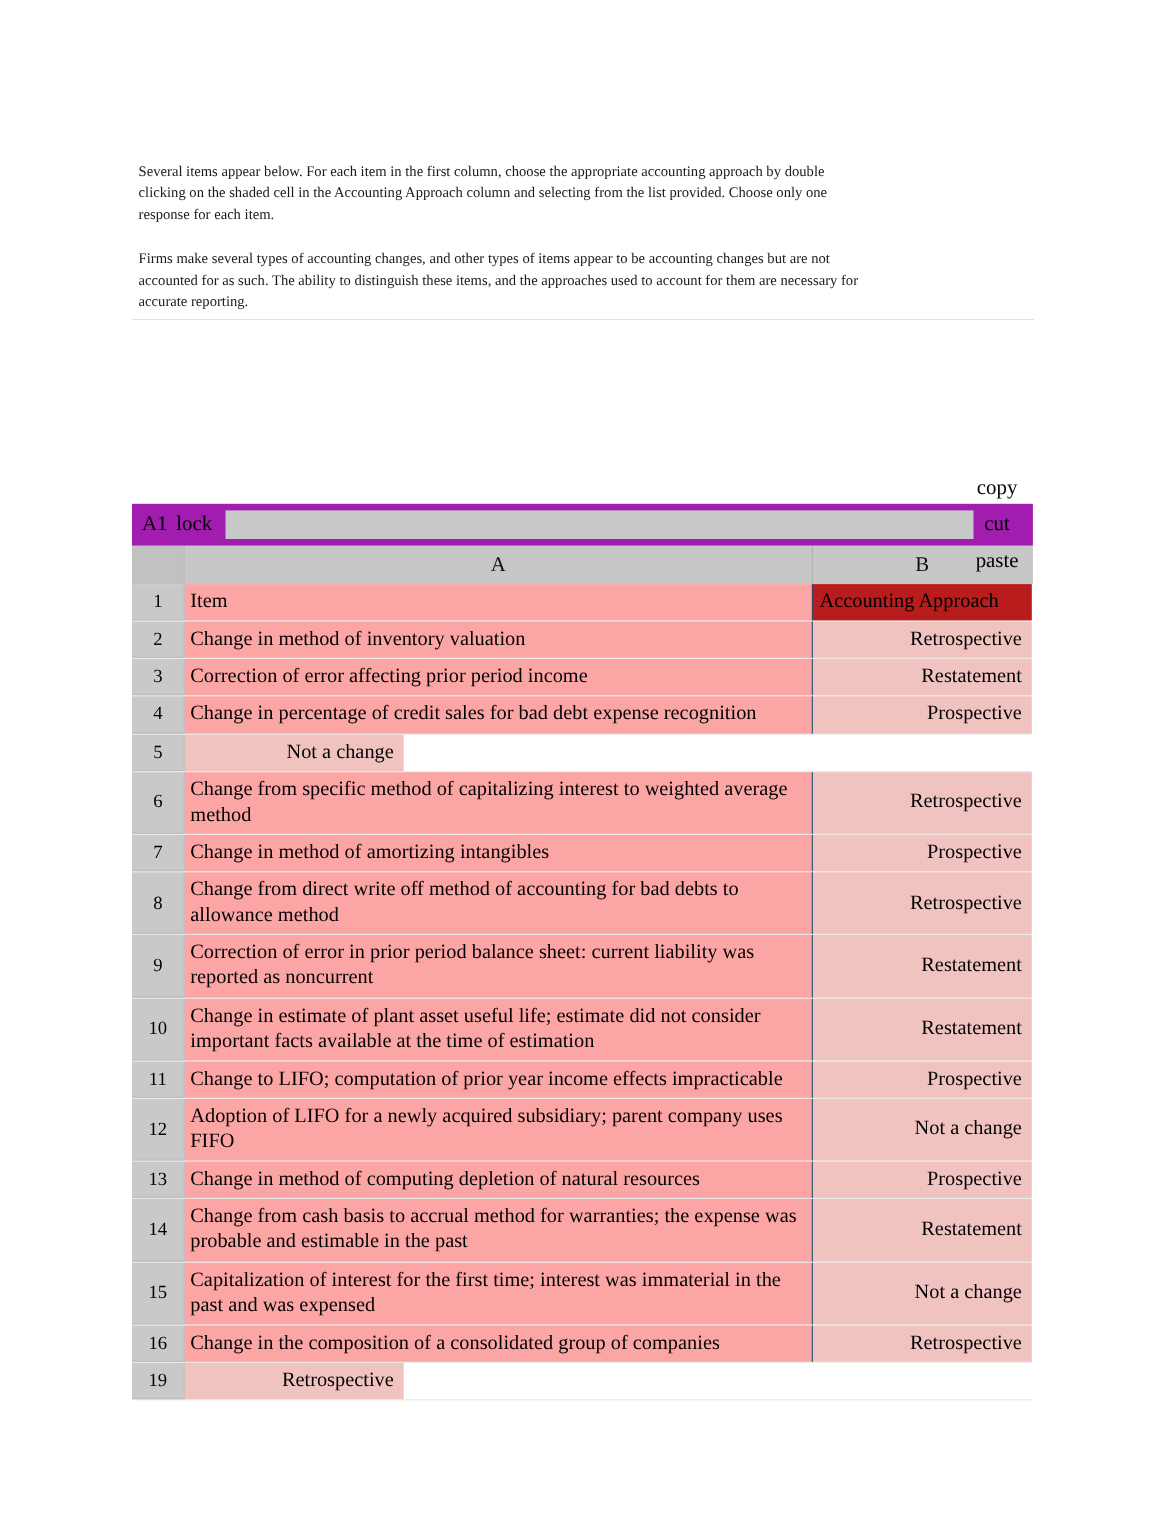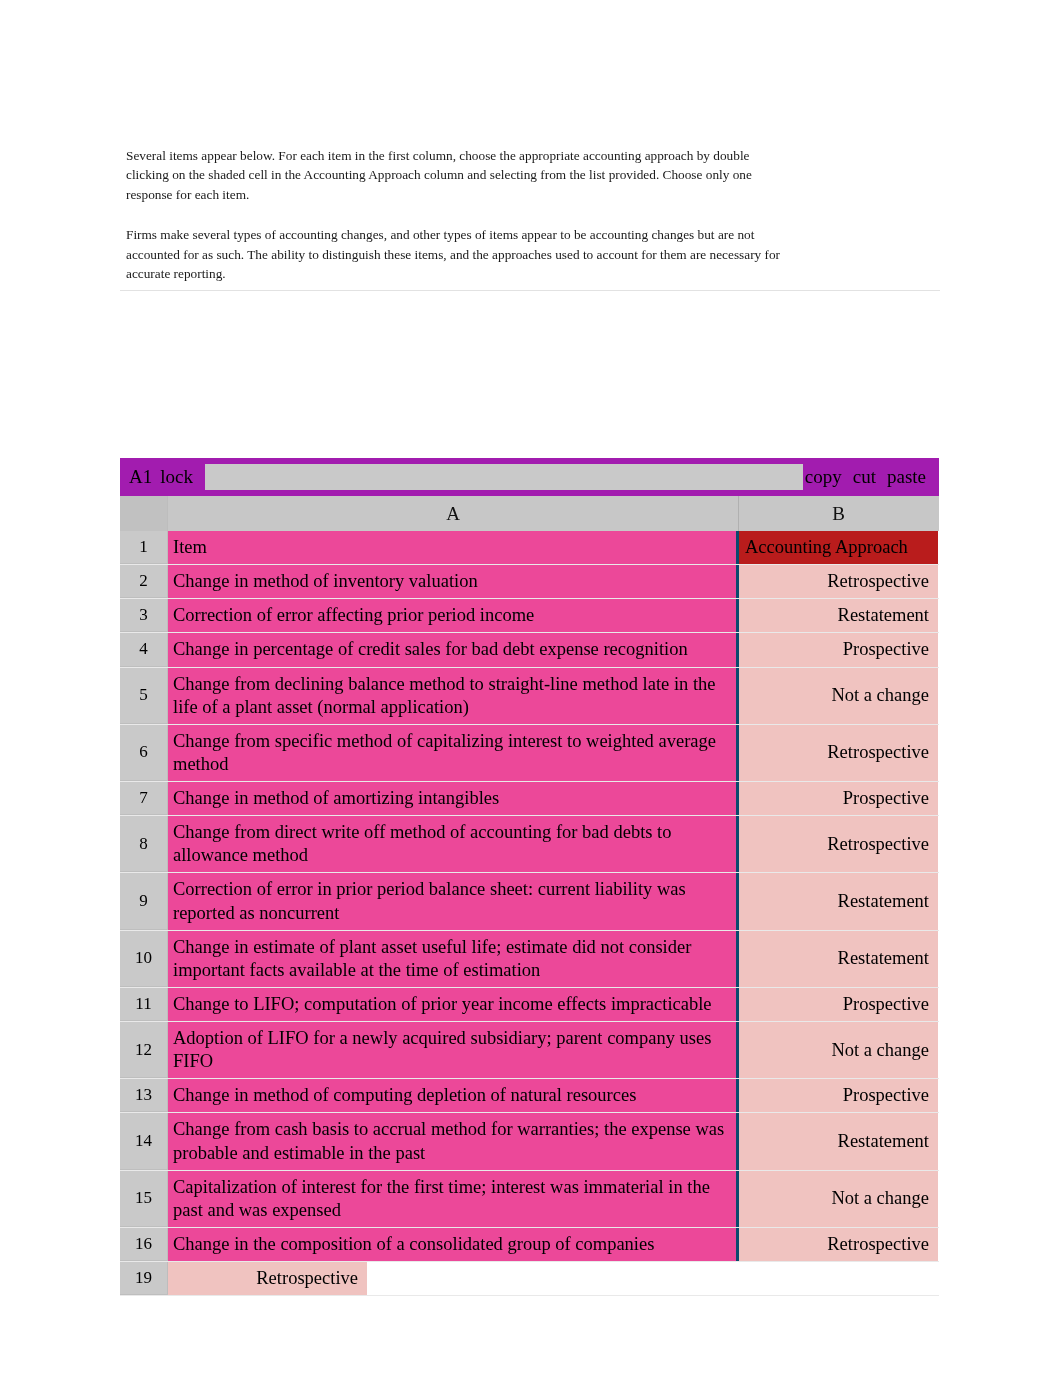--- a/index.html
+++ b/index.html
@@ -74,24 +74,25 @@
     cursor: default;
   }
   #formula-bar {
     flex: 1 1 auto;
     height: 26px;
     background: #c9c9c9;
     margin: 0 2px;
   }
   #clipboard-actions {
     display: flex;
-    align-items: flex-start;
+    align-items: center;
     gap: 11px;
     padding-right: 13px;
     white-space: nowrap;
+    flex-direction: column;
   }
   .clip-btn {
     font-size: 19px;
     color: #000;
     cursor: default;
   }
 
   
   #column-headers {
     display: flex;
@@ -143,28 +144,28 @@
     align-items: center;
     justify-content: center;
     box-sizing: border-box;
     border-right: 1px solid #bdbdbd;
     border-bottom: 1px solid #bebebe;
   }
   .cell-a {
     flex: 0 0 571px;
     width: 571px;
     box-sizing: border-box;
-    background: #ec4899;
+    background: #fca5a5;
     padding: 5px 8px 5px 5px;
     font-size: 18.5px;
     line-height: 1.25;
     display: flex;
     align-items: center;
     color: #000;
-    border-right: 3px solid #0c4a6e;
+    border-right: 1px solid #0c4a6e;
   }
   .cell-b {
     flex: 0 0 199px;
     width: 199px;
     box-sizing: border-box;
     padding: 5px 9px 5px 6px;
     font-size: 18.5px;
     line-height: 1.25;
     display: flex;
     align-items: center;
@@ -235,21 +236,20 @@
           <div class="cell-a">Correction of error affecting prior period income</div>
           <div class="cell-b shaded" style="background: rgb(240, 195, 192);">Restatement</div>
         </div>
         <div class="grid-row">
           <div class="row-gutter">4</div>
           <div class="cell-a">Change in percentage of credit sales for bad debt expense recognition</div>
           <div class="cell-b shaded" style="background: rgb(240, 195, 192);">Prospective</div>
         </div>
         <div class="grid-row">
           <div class="row-gutter">5</div>
-          <div class="cell-a">Change from declining balance method to straight-line method late in the life of a plant asset (normal application)</div>
           <div class="cell-b shaded" style="background: rgb(240, 195, 192);">Not a change</div>
         </div>
         <div class="grid-row">
           <div class="row-gutter">6</div>
           <div class="cell-a">Change from specific method of capitalizing interest to weighted average method</div>
           <div class="cell-b shaded" style="background: rgb(240, 195, 192);">Retrospective</div>
         </div>
         <div class="grid-row">
           <div class="row-gutter">7</div>
           <div class="cell-a">Change in method of amortizing intangibles</div>

